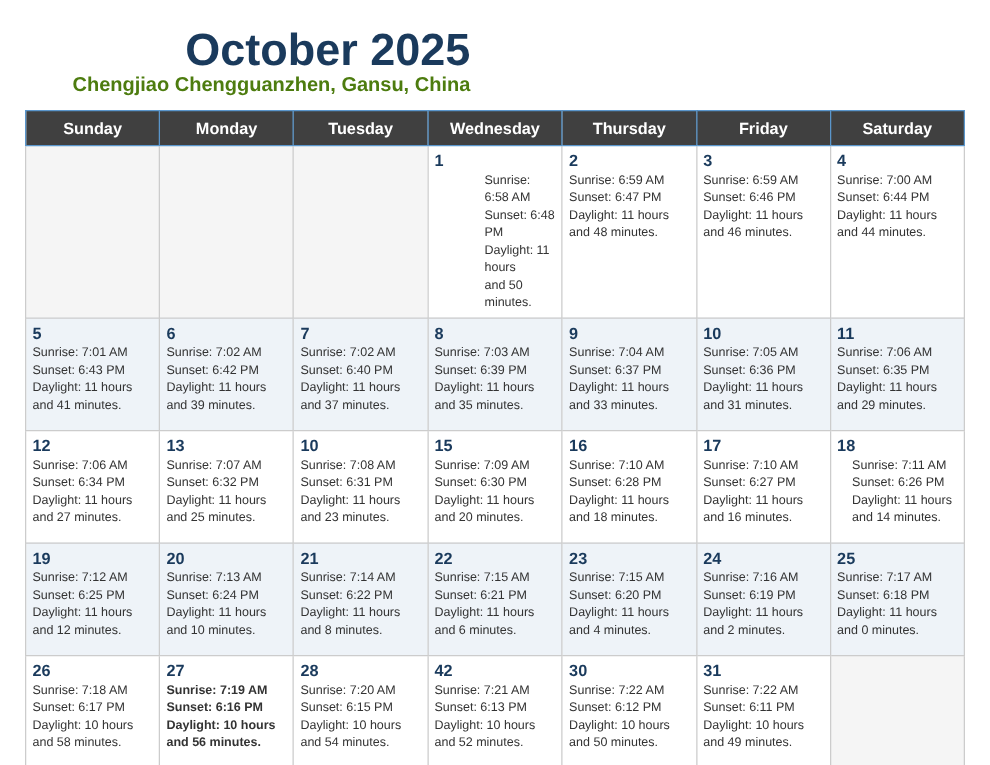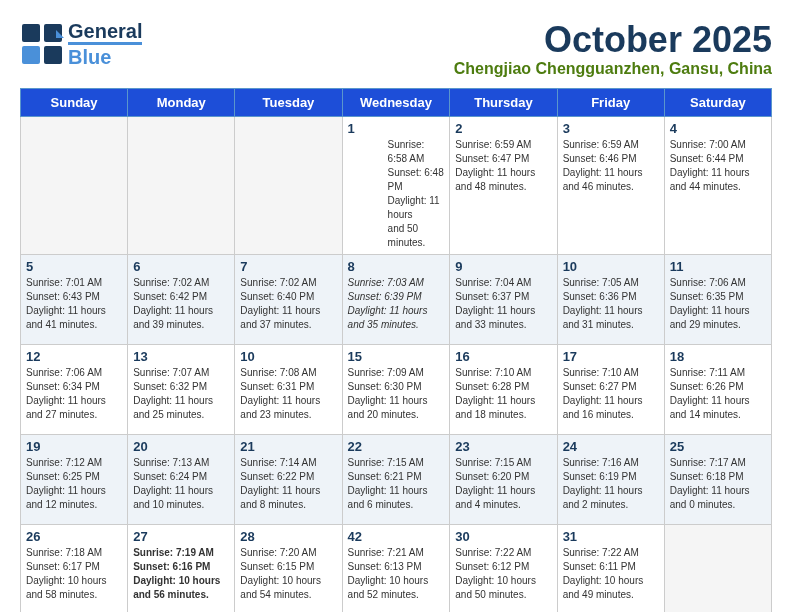--- a/index.html
+++ b/index.html
@@ -35,21 +35,21 @@
       font-size: 16px;
       font-weight: bold;
       color: #4d7c0f;
     }
     .calendar {
       width: 100%;
       border-collapse: collapse;
       border: 1px solid #ccc;
     }
     .calendar th {
-      background: #1d4ed8;
+      background: #404040;
       color: #fff;
       font-size: 13px;
       font-weight: bold;
       padding: 6px 4px;
       text-align: center;
       border: 1px solid #5a96cc;
     }
     .calendar td {
       border: 1px solid #ccc;
       vertical-align: top;
@@ -75,37 +75,20 @@
       line-height: 1.4;
     }
     .row-shaded td {
       background: #eef3f8;
     }
   </style>
 </head>
 <body>
 
 <div class="header">
-  <div class="logo">
-    <div style="display:flex;align-items:center;gap:4px;">
-      <div style="position:relative;width:44px;height:44px;">
-        <svg width="44" height="44" viewBox="0 0 44 44">
-          <rect x="2" y="2" width="18" height="18" rx="2" fill="#1a3a5c"></rect>
-          <rect x="24" y="2" width="18" height="18" rx="2" fill="#1a3a5c"></rect>
-          <rect x="2" y="24" width="18" height="18" rx="2" fill="#4a90d9"></rect>
-          <rect x="24" y="24" width="18" height="18" rx="2" fill="#1a3a5c"></rect>
-          <polygon points="36,8 44,16 36,16" fill="#4a90d9"></polygon>
-        </svg>
-      </div>
-      <div>
-        <div style="font-size:20px;font-weight:bold;color:#1a3a5c;line-height:1.1;">General</div>
-        <div style="font-size:20px;font-weight:bold;color:#4a90d9;line-height:1.1;border-top:3px solid #4a90d9;padding-top:1px;">Blue</div>
-      </div>
-    </div>
-  </div>
   <div class="title-section">
     <div class="month-title">October 2025</div>
     <div class="location-title">Chengjiao Chengguanzhen, Gansu, China</div>
   </div>
 </div>
 
 <table class="calendar">
   <thead>
     <tr>
       <th>Sunday</th>
@@ -168,21 +151,21 @@
         </td>
         <td>
           <span class="day-number">7</span>
           <div class="day-info" style="white-space: pre-line;">Sunrise: 7:02 AM
 Sunset: 6:40 PM
 Daylight: 11 hours
 and 37 minutes.</div>
         </td>
         <td>
           <span class="day-number">8</span>
-          <div class="day-info" style="white-space: pre-line; font-style: italic;">Sunrise: 7:03 AM
+          <div class="day-info" style="white-space: pre-line;">Sunrise: 7:03 AM
 Sunset: 6:39 PM
 Daylight: 11 hours
 and 35 minutes.</div>
         </td>
         <td>
           <span class="day-number">9</span>
           <div class="day-info" style="white-space: pre-line;">Sunrise: 7:04 AM
 Sunset: 6:37 PM
 Daylight: 11 hours
 and 33 minutes.</div>
@@ -240,21 +223,21 @@
         </td>
         <td>
           <span class="day-number">17</span>
           <div class="day-info" style="white-space: pre-line;">Sunrise: 7:10 AM
 Sunset: 6:27 PM
 Daylight: 11 hours
 and 16 minutes.</div>
         </td>
         <td>
           <span class="day-number">18</span>
-          <div class="day-info" style="white-space: pre-line;">Sunrise: 7:11 AM
+          <div class="day-info" style="white-space: pre-line; margin-left: 12px;">Sunrise: 7:11 AM
 Sunset: 6:26 PM
 Daylight: 11 hours
 and 14 minutes.</div>
         </td>
       </tr>
       <tr class="row-shaded">
         <td>
           <span class="day-number">19</span>
           <div class="day-info" style="white-space: pre-line;">Sunrise: 7:12 AM
 Sunset: 6:25 PM

